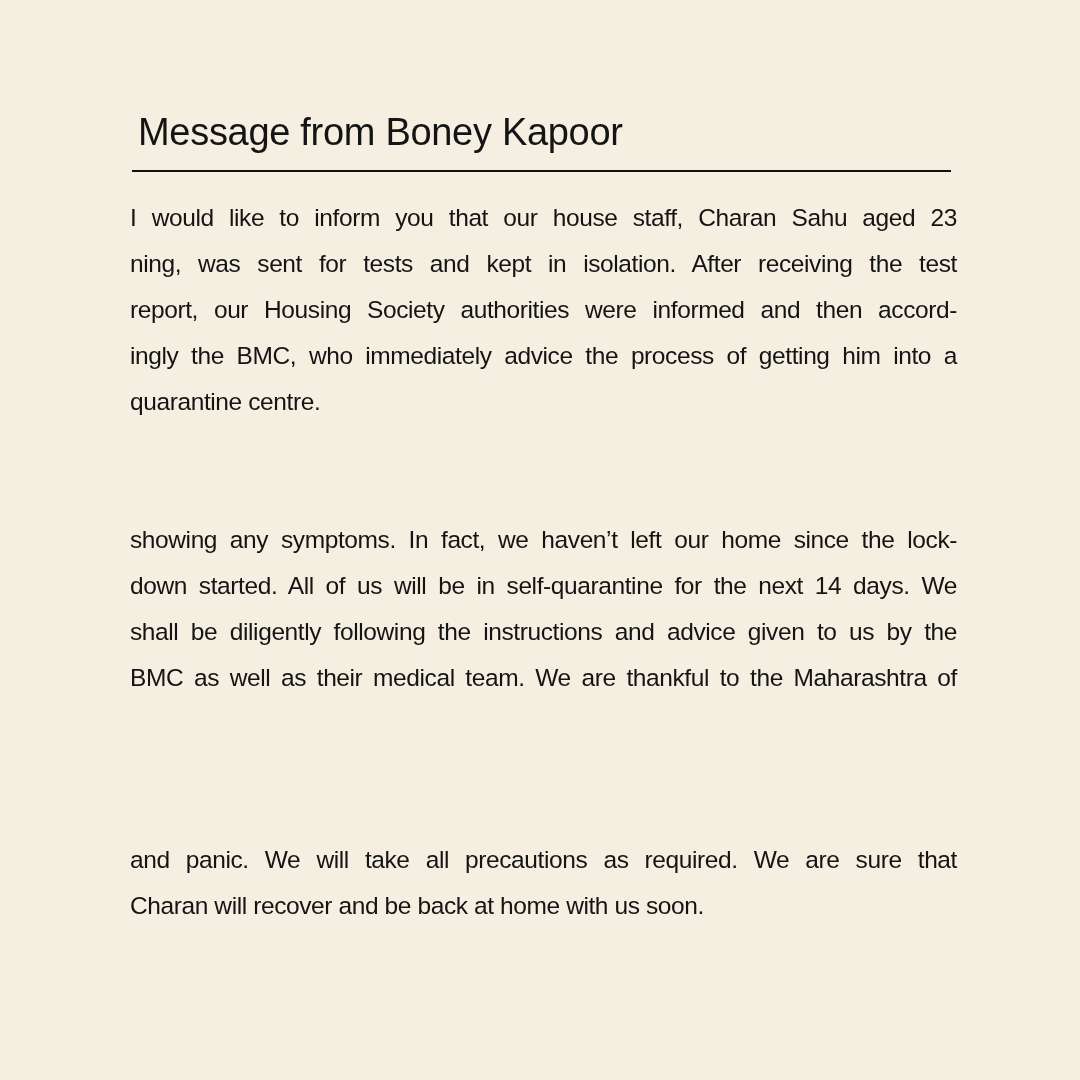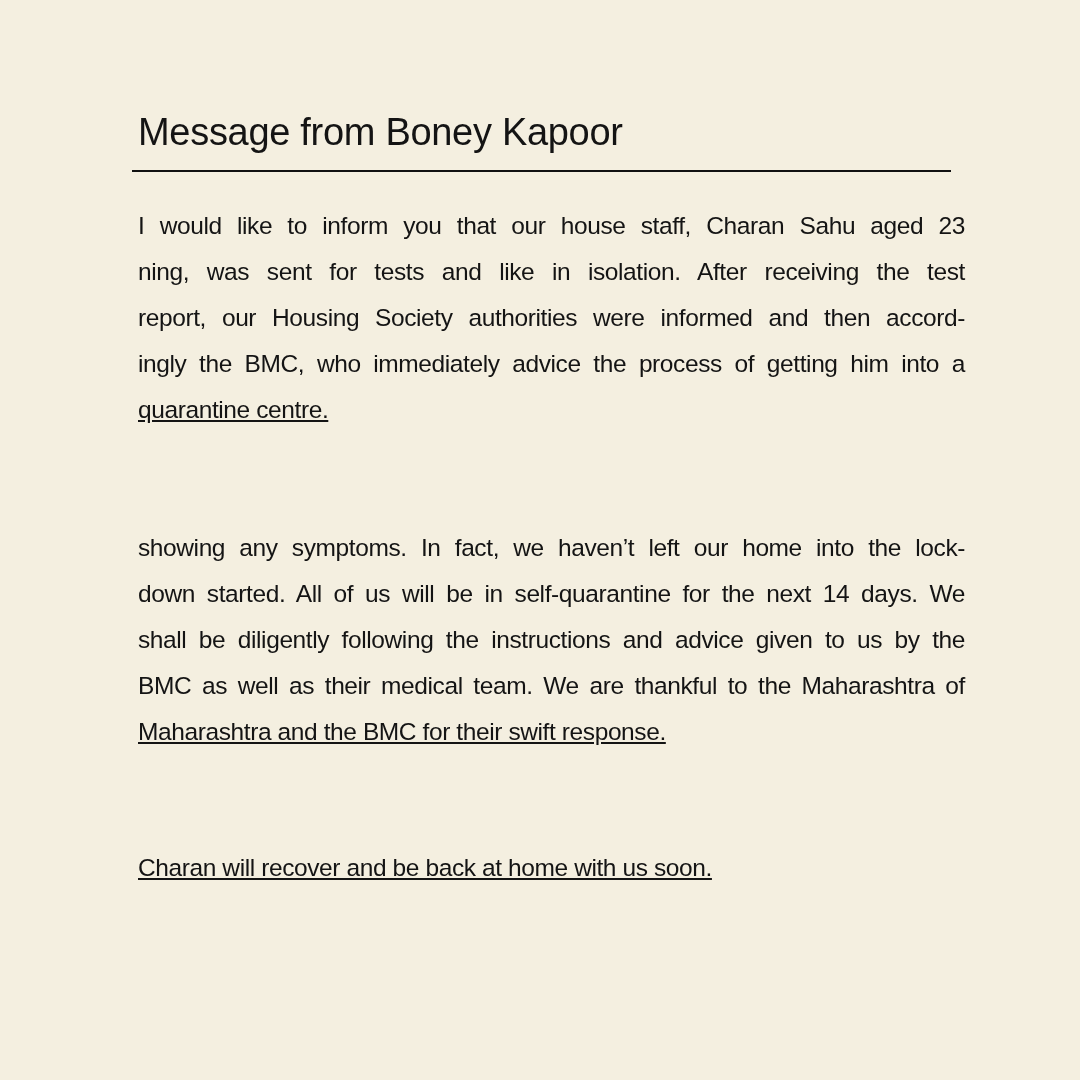--- a/index.html
+++ b/index.html
@@ -33,59 +33,58 @@
       width: 819px;
       height: 2px;
       background: #111;
       border: none;
       margin: 0;
     }
     .body-text {
       position: absolute;
       left: 130px;
       width: 827px;
-      margin: 8px;
+      margin: 0;
       font-size: 24.5px;
       line-height: 46px;
       text-align: justify;
       letter-spacing: -0.4px;
       hyphens: manual;
     }
     .p1 { top: 195px; }
     .p2 { top: 517px; }
     .p3 { top: 837px; }
     .line {
       display: block;
       text-align: justify;
       text-align-last: justify;
       white-space: nowrap;
       height: 46px;
     }
     .line.last {
       text-align-last: left;
-      text-decoration: underline;
     }
   </style>
 </head>
 <body>
 
 <h1 class="title">Message from Boney Kapoor</h1>
 <hr class="rule">
 
 <div class="body-text p1">
   <span class="line">I would like to inform you that our house staff, Charan Sahu aged 23</span>
-  <span class="line">ning, was sent for tests and like in isolation. After receiving the test</span>
+  <span class="line">ning, was sent for tests and kept in isolation. After receiving the test</span>
   <span class="line">report, our Housing Society authorities were informed and then accord-</span>
   <span class="line">ingly the BMC, who immediately advice the process of getting him into a</span>
   <span class="line last">quarantine centre.</span>
 </div>
 
 <div class="body-text p2">
-  <span class="line">showing any symptoms. In fact, we haven’t left our home into the lock-</span>
+  <span class="line">showing any symptoms. In fact, we haven’t left our home since the lock-</span>
   <span class="line">down started. All of us will be in self-quarantine for the next 14 days. We</span>
   <span class="line">shall be diligently following the instructions and advice given to us by the</span>
   <span class="line">BMC as well as their medical team. We are thankful to the Maharashtra of</span>
-  <span class="line last">Maharashtra and the BMC for their swift response.</span>
 </div>
 
 <div class="body-text p3">
+  <span class="line">and panic. We will take all precautions as required. We are sure that</span>
   <span class="line last">Charan will recover and be back at home with us soon.</span>
 </div>
 
 </body></html>

